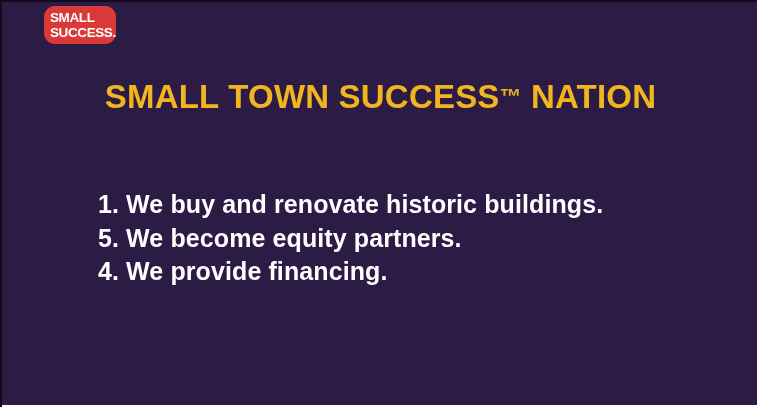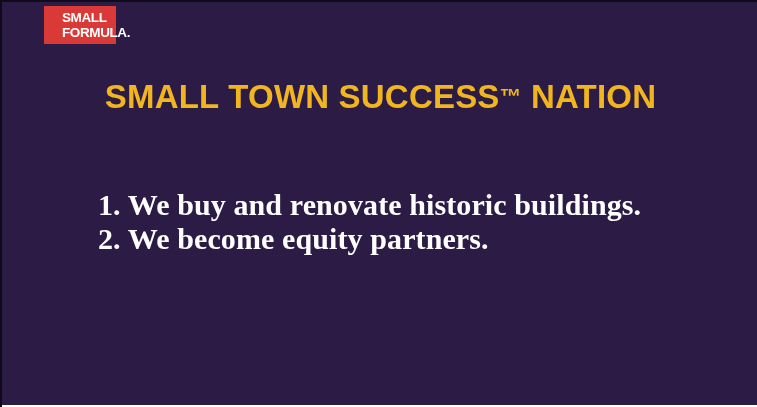--- a/index.html
+++ b/index.html
@@ -39,22 +39,23 @@
     position: absolute;
     left: 42px;
     top: 4px;
     width: 72px;
     height: 38px;
     background: #d93a37;
     display: flex;
     flex-direction: column;
     align-items: flex-start;
     justify-content: center;
-    padding-left: 18px;
+    padding-left: 6px;
     box-sizing: border-box;
+    border-radius: 11px;
   }
   .logo-line {
     color: #ffffff;
     font-family: "Liberation Sans", sans-serif;
     font-weight: bold;
     font-size: 13.5px;
     line-height: 13.5px;
     letter-spacing: -0.4px;
     white-space: nowrap;
   }
@@ -89,40 +90,41 @@
 
   
   .list {
     position: absolute;
     left: 96px;
     top: 186px;
     width: 640px;
   }
   .list-item {
     color: #ffffff;
-    font-family: Liberation Serif, serif;
+    font-family: Liberation Sans, sans-serif;
     font-weight: bold;
-    font-size: 30px;
+    font-size: 25px;
     line-height: 33.5px;
     letter-spacing: 0.1px;
     white-space: nowrap;
   }
 </style>
 </head>
 <body>
 
 <div class="slide">
 
   <div class="logo">
     <span class="logo-line">SMALL</span>
-    <span class="logo-line second"><span>FORMULA</span><span class="logo-dot">.</span></span>
+    <span class="logo-line second"><span>SUCCESS</span><span class="logo-dot">.</span></span>
   </div>
 
   <div class="title"><span>SMALL TOWN SUCCESS</span><span class="tm">™</span><span> NATION</span></div>
 
   <div class="list">
     <div class="list-item">1. We buy and renovate historic buildings.</div>
-    <div class="list-item">2. We become equity partners.</div>
+    <div class="list-item">5. We become equity partners.</div>
+    <div class="list-item">4. We provide financing.</div>
   </div>
 
   <div class="bottom-edge"></div>
 
 </div>
 
 </body></html>

